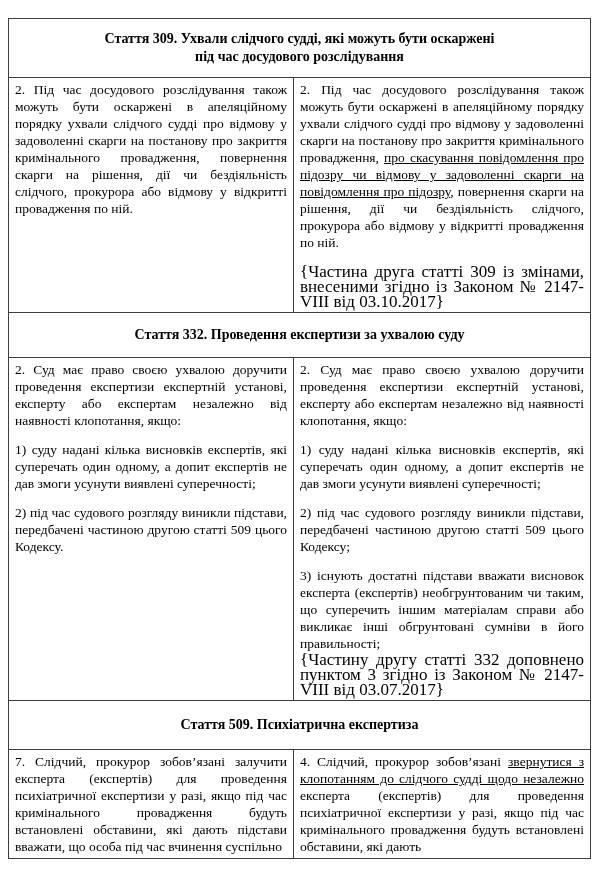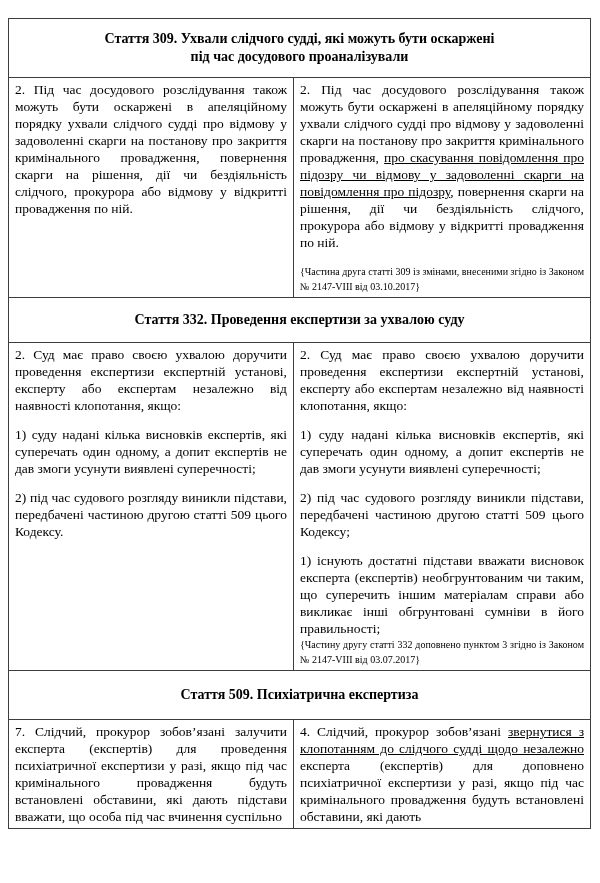--- a/index.html
+++ b/index.html
@@ -38,21 +38,21 @@
   td.hdr-c { padding: 15px 19px; }
 
   td.cell {
     font-size: 13.5px;
     line-height: 17px;
     text-align: justify;
     margin-left: 8px;
   }
   .para { margin: 0; }
   .para.gap { margin-top: 12px; }
-  .para.note { font-size: 10px; line-height: 15px; }
+  .para.note { font-size: 17px; line-height: 15px; }
   .para.note.gap { margin-top: 13px; }
   u { text-decoration: underline; text-underline-offset: 1px; }
 
   .footer {
     position: absolute;
     left: 0;
     top: 852px;
     width: 600px;
     text-align: center;
     font-size: 13px;
@@ -69,21 +69,21 @@
   <table class="cmp">
     <colgroup>
       <col style="width:285px">
       <col>
     </colgroup>
 
     <tbody>
         <tr>
       <td colspan="2" class="hdr hdr-a">
         <div>Стаття 309. Ухвали слідчого судді, які можуть бути оскаржені</div>
-        <div>під час досудового проаналізували</div>
+        <div>під час досудового розслідування</div>
       </td>
     </tr>
     <tr>
       <td class="cell">
             <p class="para"><span>2. Під час досудового розслідування також можуть бути оскаржені в апеляційному порядку ухвали слідчого судді про відмову у задоволенні скарги на постанову про закриття кримінального провадження, повернення скарги на рішення, дії чи бездіяльність слідчого, прокурора або відмову у відкритті провадження по ній.</span></p>
           </td>
       <td class="cell">
             <p class="para"><span>2. Під час досудового розслідування також можуть бути оскаржені в апеляційному порядку ухвали слідчого судді про відмову у задоволенні скарги на постанову про закриття кримінального провадження, </span><u>про скасування повідомлення про підозру чи відмову у задоволенні скарги на повідомлення про підозру</u><span>, повернення скарги на рішення, дії чи бездіяльність слідчого, прокурора або відмову у відкритті провадження по ній.</span></p>
             <p class="para note gap"><span>{Частина друга статті 309 із змінами, внесеними згідно із Законом № 2147-VIII від 03.10.2017}</span></p>
           </td>
@@ -97,36 +97,36 @@
     <tr>
       <td class="cell">
             <p class="para"><span>2. Суд має право своєю ухвалою доручити проведення експертизи експертній установі, експерту або експертам незалежно від наявності клопотання, якщо:</span></p>
             <p class="para gap"><span>1) суду надані кілька висновків експертів, які суперечать один одному, а допит експертів не дав змоги усунути виявлені суперечності;</span></p>
             <p class="para gap"><span>2) під час судового розгляду виникли підстави, передбачені частиною другою статті 509 цього Кодексу.</span></p>
           </td>
       <td class="cell">
             <p class="para"><span>2. Суд має право своєю ухвалою доручити проведення експертизи експертній установі, експерту або експертам незалежно від наявності клопотання, якщо:</span></p>
             <p class="para gap"><span>1) суду надані кілька висновків експертів, які суперечать один одному, а допит експертів не дав змоги усунути виявлені суперечності;</span></p>
             <p class="para gap"><span>2) під час судового розгляду виникли підстави, передбачені частиною другою статті 509 цього Кодексу;</span></p>
-            <p class="para gap"><span>1) існують достатні підстави вважати висновок експерта (експертів) необгрунтованим чи таким, що суперечить іншим матеріалам справи або викликає інші обгрунтовані сумніви в його правильності;</span></p>
+            <p class="para gap"><span>3) існують достатні підстави вважати висновок експерта (експертів) необгрунтованим чи таким, що суперечить іншим матеріалам справи або викликає інші обгрунтовані сумніви в його правильності;</span></p>
             <p class="para note"><span>{Частину другу статті 332 доповнено пунктом 3 згідно із Законом № 2147-VIII від 03.07.2017}</span></p>
           </td>
     </tr>
 
     <tr>
       <td colspan="2" class="hdr hdr-c">
         <div>Стаття 509. Психіатрична експертиза</div>
       </td>
     </tr>
     <tr>
       <td class="cell">
             <p class="para"><span>7. Слідчий, прокурор зобов’язані залучити експерта (експертів) для проведення психіатричної експертизи у разі, якщо під час кримінального провадження будуть встановлені обставини, які дають підстави вважати, що особа під час вчинення суспільно</span></p>
           </td>
       <td class="cell">
-            <p class="para"><span>4. Слідчий, прокурор зобов’язані </span><u>звернутися з клопотанням до слідчого судді щодо незалежно</u><span> експерта (експертів) для доповнено психіатричної експертизи у разі, якщо під час кримінального провадження будуть встановлені обставини, які дають</span></p>
+            <p class="para"><span>4. Слідчий, прокурор зобов’язані </span><u>звернутися з клопотанням до слідчого судді щодо незалежно</u><span> експерта (експертів) для проведення психіатричної експертизи у разі, якщо під час кримінального провадження будуть встановлені обставини, які дають</span></p>
           </td>
     </tr>
   </tbody>
     </table>
 
   <div class="footer">
     <span>Зміни проаналізували: адвокат, к.ю.н. – </span><span class="bold">Качура Олександр</span><span>, помічник адвоката – </span><span class="bold">Сергійчук Владислав</span>
   </div>
 
 </div>

